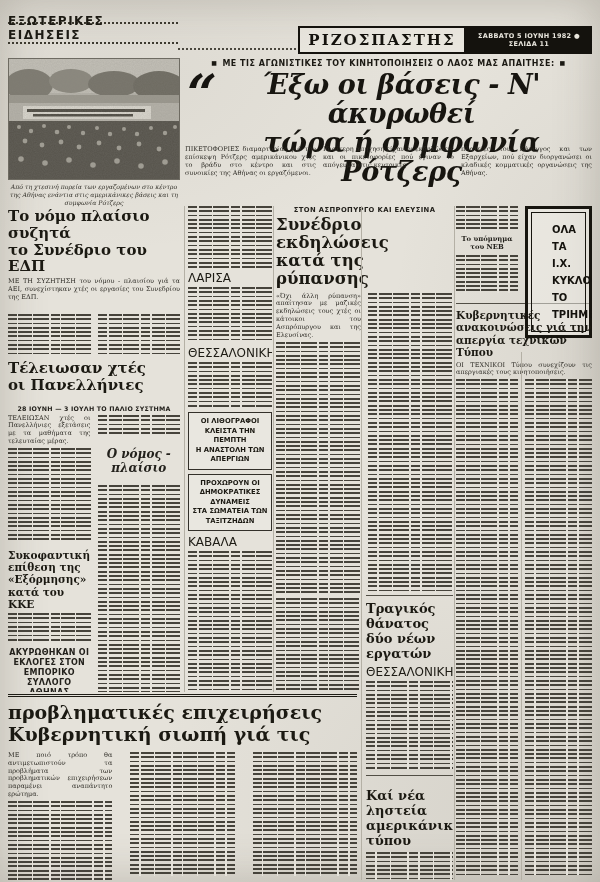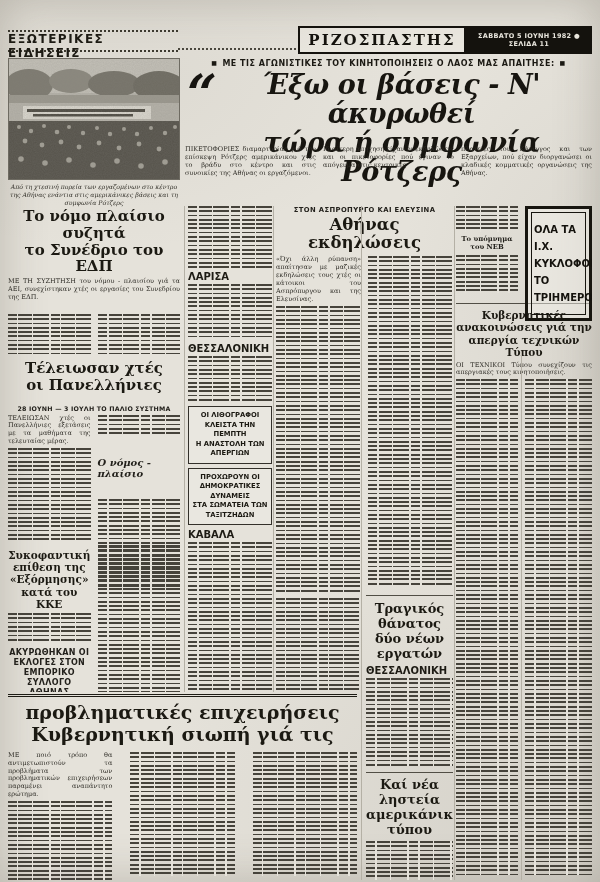--- a/index.html
+++ b/index.html
@@ -24,22 +24,22 @@
     background-image:
       repeating-linear-gradient(90deg, rgba(0,0,0,0) 0 9px, #e5e2da 9px 10.5px, rgba(0,0,0,0) 10.5px 24px, #e5e2da 24px 25px, rgba(0,0,0,0) 25px 41px, #e5e2da 41px 43px),
       repeating-linear-gradient(180deg, #46433b 0 1.7px, rgba(0,0,0,0) 1.7px 4.3px);
   }
   .cols{display:flex;gap:7px}
   .col{flex:1;min-width:0}
   .vrule{position:absolute;width:1px;background:#b4b0a5}
   .hrule{position:absolute;height:1px;background:#514e45}
   .dotrule{position:absolute;border-bottom:2px dotted #4a473e;height:0}
   
-  .section-box{left:8px;top:30px;width:170px;height:22px;border-top:2px dotted #3c392f;border-bottom:2px dotted #3c392f;
-    display:flex;align-items:flex-start;justify-content:center;font-weight:bold;font-size:12px;letter-spacing:1.5px;color:#1c1a13}
+  .section-box{left:8px;top:22px;width:170px;height:22px;border-top:2px dotted #3c392f;border-bottom:2px dotted #3c392f;
+    display:flex;align-items:flex-end;justify-content:center;font-weight:bold;font-size:12px;letter-spacing:1.5px;color:#1c1a13}
   .masthead-box{left:298px;top:26px;width:168px;height:28px;border:2px solid #14120d;
     display:flex;align-items:center;justify-content:center;font-weight:bold;font-size:15px;letter-spacing:2px;color:#14120d;background:rgba(240,238,231,.4)}
   .date-strip{left:466px;top:26px;width:126px;height:28px;background:#14120d;color:#e9e6dd;
     display:flex;align-items:center;justify-content:center;font-size:6.5px;font-weight:bold;letter-spacing:.3px;text-align:center;padding:0 3px}
   
   .kicker-row{left:185px;top:59px;width:407px;text-align:center;font-size:8px;font-weight:bold;letter-spacing:.5px;color:#1b1913}
   .sq{font-size:6px;vertical-align:1px;padding:0 5px}
   .headline-wrap{left:185px;top:71px;width:407px;padding-left:26px}
   .bigquote{position:absolute;left:2px;top:-8px;font-size:52px;font-weight:bold;font-style:italic;color:#161410}
   .main-hl{font-weight:bold;font-style:italic;font-size:27px;line-height:1.07;text-align:center;letter-spacing:-.4px;color:#171510}
@@ -50,39 +50,39 @@
   .caption{margin-top:3px;font-style:italic;font-size:6.2px;line-height:1.25;text-align:center;color:#33312a}
   
   .regA{left:8px;top:206px;width:172px;height:486px;overflow:hidden}
   .regB{left:188px;top:206px;width:84px;height:486px;overflow:hidden}
   .regC{left:276px;top:206px;width:177px;height:388px;overflow:hidden}
   .regC3{left:276px;top:598px;width:83px;height:92px;overflow:hidden}
   .regC2{left:366px;top:598px;width:87px;height:282px;overflow:hidden}
   .regD{left:456px;top:206px;width:136px;height:674px;overflow:hidden}
   .regE{left:8px;top:694px;width:349px;height:186px;border-top:3px double #1d1b14;overflow:hidden}
   
-  .hl-serif{font-weight:bold;text-align:center;color:#1b1912}
+  .hl-serif{font-weight:bold;text-align:left;color:#1b1912}
   .edp-hl{font-size:15px;line-height:1.12;margin:2px 0 3px}
   .pan-hl{font-size:15px;line-height:1.12;margin:6px 0 11px}
   .pan-kick{font-size:6.3px;font-weight:bold;text-align:center;letter-spacing:.2px;margin-bottom:3px}
   .syko-hl{font-size:10.5px;line-height:1.18;margin:4px 0 3px}
   .caps-hl{font-size:8px;line-height:1.25;font-weight:bold;text-align:center;margin:5px 0 3px;letter-spacing:.3px}
   .ryp-kick{font-size:6.8px;font-weight:bold;text-align:center;letter-spacing:.4px;margin-bottom:2px}
   .ryp-hl{font-size:16.5px;line-height:1.1;margin-bottom:4px}
   .trag-hl{font-size:13px;line-height:1.15;margin:4px 0 2px}
-  .list-hl{font-size:13px;line-height:1.15;margin:6px 0 3px;border-top:1px solid #514e45;padding-top:5px}
+  .list-hl{font-size:13px;line-height:1.15;margin:6px 0 3px;border-top:1px solid #514e45;padding-top:13px}
   .tex-hl{font-size:10.5px;line-height:1.18;margin:5px 0 3px;border-top:1px solid #514e45;padding-top:5px}
   .siopi-hl{font-size:19px;line-height:1.15;margin:5px 0 6px}
-  .dl{font-size:10px;font-weight:bold;margin:3px 0 2px;color:#1d1b14}
-  .subhead-it{font-size:10px;font-weight:bold;font-style:italic;margin:20px 0}
+  .dl{font-size:12px;font-weight:normal;margin:3px 0 2px;color:#1d1b14}
+  .subhead-it{font-size:12px;font-weight:bold;font-style:italic;text-align:center;margin:10px 0}
   .subhead-sm{font-size:6.8px;font-weight:bold;text-align:center;margin:3px 0;line-height:1.25}
   .nbox{border:1px solid #33302a;padding:4px 2px;text-align:center;font-weight:bold;font-size:6.8px;line-height:1.4;
     margin:4px 0;background:rgba(242,240,234,.35);color:#1b1912}
   .ixbox{border:3px solid #17150f;padding:3px;background:rgba(244,242,236,.5)}
-  .ixbox-in{border:1px solid #17150f;padding:8px 2px;text-align:left;font-weight:bold;font-size:10px;line-height:1.7;color:#14120d}
+  .ixbox-in{border:1px solid #17150f;padding:8px 20px;text-align:left;font-weight:bold;font-size:10px;line-height:1.7;color:#14120d}
   .mb2{margin-bottom:2px}.mb3{margin-bottom:12px}
 </style>
 </head>
 <body>
 
 <div class="page">
 
   <div class="abs section-box sans">
     <span>ΕΞΩΤΕΡΙΚΕΣ ΕΙΔΗΣΕΙΣ</span>
   </div>
@@ -222,21 +222,22 @@
       <div>ΣΤΑ ΣΩΜΑΤΕΙΑ ΤΩΝ</div>
       <div>ΤΑΞΙΤΖΗΔΩΝ</div>
     </div>
     <div class="dl sans">ΚΑΒΑΛΑ</div>
     <div class="gx" style="height:150px"></div>
   </div>
 
   <div class="abs regC">
     <div class="ryp-kick sans">ΣΤΟΝ ΑΣΠΡΟΠΥΡΓΟ ΚΑΙ ΕΛΕΥΣΙΝΑ</div>
     <div class="hl-serif ryp-hl">
-      <div>Αθήνας εκδηλώσεις</div>
+      <div>Συνέδριο εκδηλώσεις</div>
+      <div>κατά της ρύπανσης</div>
     </div>
     <div class="cols" style="height:330px">
       <div class="col">
         <div class="tiny mb2">«Όχι άλλη ρύπανση» απαίτησαν με μαζικές εκδηλώσεις τους χτές οι κάτοικοι του Ασπρόπυργου και της Ελευσίνας.</div>
         <div class="gx" style="height:288px"></div>
       </div>
       <div class="col">
         <div class="gx" style="height:330px"></div>
       </div>
     </div>

